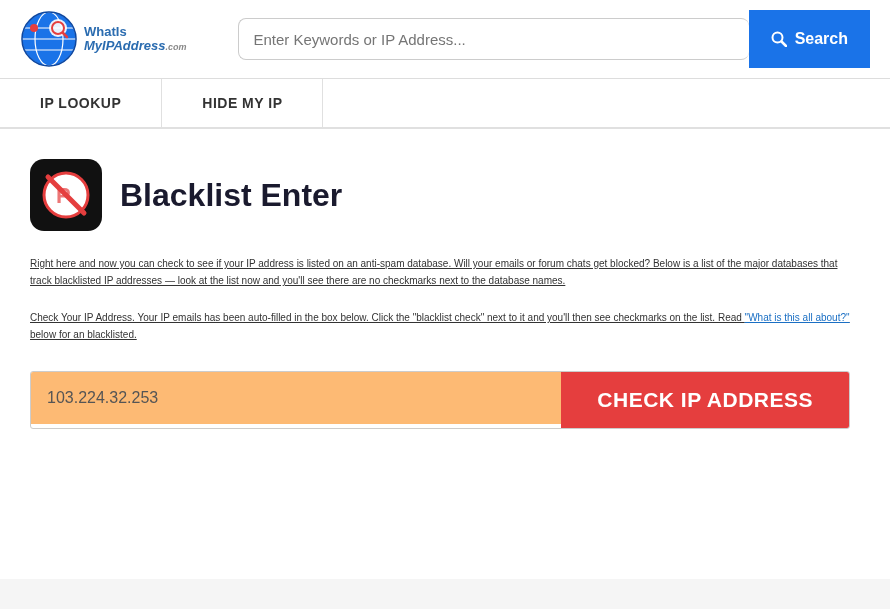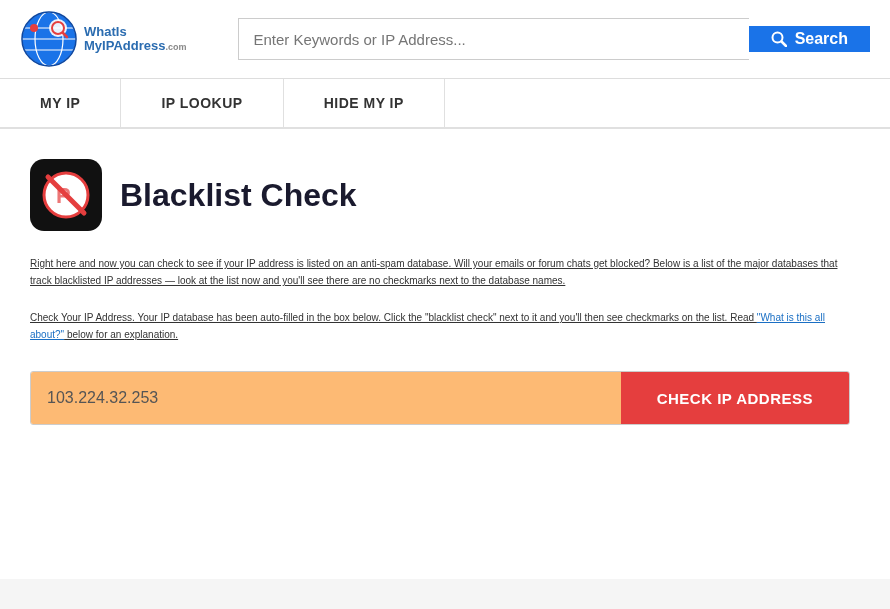--- a/index.html
+++ b/index.html
@@ -38,24 +38,24 @@
     }
     .search-input {
       flex: 1;
       height: 42px;
       border: 1px solid #ccc;
       border-right: none;
       padding: 0 14px;
       font-size: 15px;
       color: #999;
       outline: none;
-      border-radius: 0;
+      border-radius: 8px;
     }
     .search-button {
-      height: 26px;
+      height: 58px;
       background: #1a73e8;
       color: #fff;
       border: none;
       padding: 0 22px;
       font-size: 16px;
       font-weight: bold;
       cursor: pointer;
       display: flex;
       align-items: center;
       gap: 8px;
@@ -147,21 +147,21 @@
       font-size: 16px;
       color: #555;
       outline: none;
       background: #fdba74;
     }
     .check-button {
       background: #e53e3e;
       color: #fff;
       border: none;
       padding: 16px 36px;
-      font-size: 15px;
+      font-size: 21px;
       font-weight: bold;
       cursor: pointer;
       letter-spacing: 0.5px;
       text-transform: uppercase;
       white-space: nowrap;
     }
   </style>
 </head>
 <body>
 
@@ -177,62 +177,61 @@
       <circle cx="29" cy="29" r="27" fill="none" stroke="#0d47a1" stroke-width="1.5"></circle>
 
       <circle cx="38" cy="18" r="9" fill="#fff" opacity="0.9"></circle>
       <circle cx="38" cy="18" r="6" fill="none" stroke="#e53e3e" stroke-width="2"></circle>
       <line x1="43" y1="23" x2="47" y2="27" stroke="#e53e3e" stroke-width="2.5" stroke-linecap="round"></line>
 
       <circle cx="14" cy="18" r="4" fill="#e53e3e"></circle>
     </svg>
     <div class="logo-text">
       <span style="font-size:13px; font-weight:bold; color:#2b6cb0; line-height:1.1;">WhatIs</span>
-      <span style="font-size:13px; font-weight:bold; color:#2b6cb0; line-height:1.1;"><span>MyIPAddress</span><span style="font-size:9px; color:#888;">.com</span></span>
+      <span style="font-size:13px; font-weight:bold; color:#2b6cb0; line-height:1.1;font-style:italic;"><span>MyIPAddress</span><span style="font-size:9px; color:#888;">.com</span></span>
     </div>
   </a>
 
   <div class="search-area">
     <input class="search-input" type="text" placeholder="Enter Keywords or IP Address..." style="">
     <button class="search-button">
 
       <svg width="16" height="16" viewBox="0 0 16 16" fill="white" xmlns="http://www.w3.org/2000/svg">
         <circle cx="6.5" cy="6.5" r="5" fill="none" stroke="white" stroke-width="2"></circle>
         <line x1="10.5" y1="10.5" x2="15" y2="15" stroke="white" stroke-width="2.5" stroke-linecap="round"></line>
       </svg>
       <span>Search</span>
     </button>
   </div>
 </div>
 
 <nav class="nav">
-  <div class="nav-item">MY IP</div>
   <div class="nav-item">IP LOOKUP</div>
   <div class="nav-item">HIDE MY IP</div>
 </nav>
 
 <div class="main-content">
 
   <div class="page-header">
     <div class="page-icon">
 
       <svg width="48" height="48" viewBox="0 0 48 48" xmlns="http://www.w3.org/2000/svg">
         <circle cx="24" cy="24" r="22" fill="#fff" stroke="#e53e3e" stroke-width="3"></circle>
         <line x1="6" y1="6" x2="42" y2="42" stroke="#e53e3e" stroke-width="5" stroke-linecap="round"></line>
 
         <text x="14" y="32" font-family="Arial" font-weight="bold" font-size="22" fill="#e53e3e" opacity="0.7">P</text>
       </svg>
     </div>
-    <h1 class="page-title">Blacklist Check</h1>
+    <h1 class="page-title">Blacklist Enter</h1>
   </div>
 
   <p class="description">Right here and now you can check to see if your IP address is listed on an anti-spam database. Will your emails or forum chats get blocked? Below is a list of the major databases that track blacklisted IP addresses — look at the list now and you'll see there are no checkmarks next to the database names.</p>
 
   <p class="description">
-    <span>Check Your IP Address. Your IP database has been auto-filled in the box below. Click the "blacklist check" next to it and you'll then see checkmarks on the list. Read </span><a href="#" style="color:#1a6fc4;">"What is this all about?"</a><span> below for an explanation.</span>
+    <span>Check Your IP Address. Your IP emails has been auto-filled in the box below. Click the "blacklist check" next to it and you'll then see checkmarks on the list. Read </span><a href="#" style="color:#1a6fc4;">"What is this all about?"</a><span> below for an blacklisted.</span>
   </p>
 
   <div class="ip-check-row">
     <input class="ip-input" type="text" value="103.224.32.253" style="">
     <button class="check-button">CHECK IP ADDRESS</button>
   </div>
 
 </div>
 
 </body></html>

